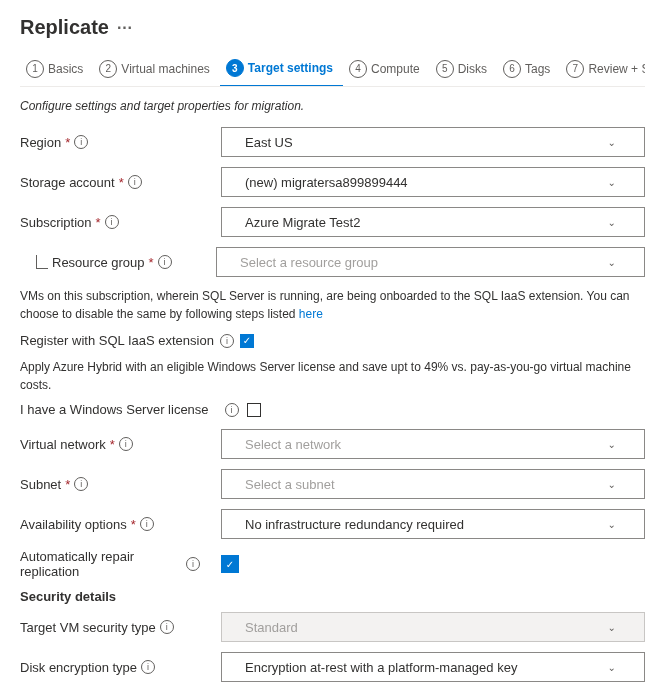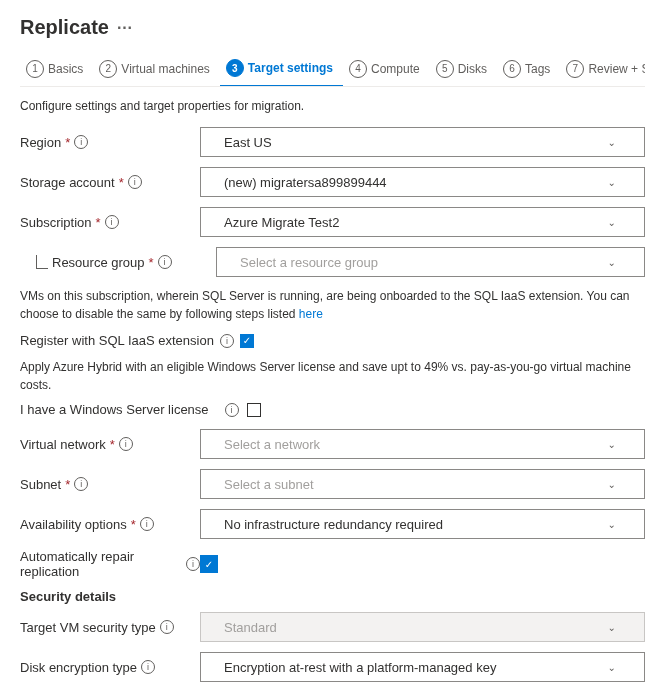--- a/index.html
+++ b/index.html
@@ -69,26 +69,28 @@
     .wizard-step.active .step-circle {
       background: #0078d4;
       border-color: #0078d4;
       color: #fff;
     }
     
     .section-description {
       font-size: 12px;
       color: #323130;
       margin-bottom: 14px;
+      font-style: italic;
     }
     
     .form-row {
       display: flex;
       align-items: center;
       margin-bottom: 10px;
+      gap: 21px;
     }
     .form-label {
       width: 180px;
       flex-shrink: 0;
       font-size: 13px;
       color: #323130;
       display: flex;
       align-items: center;
       gap: 4px;
     }

